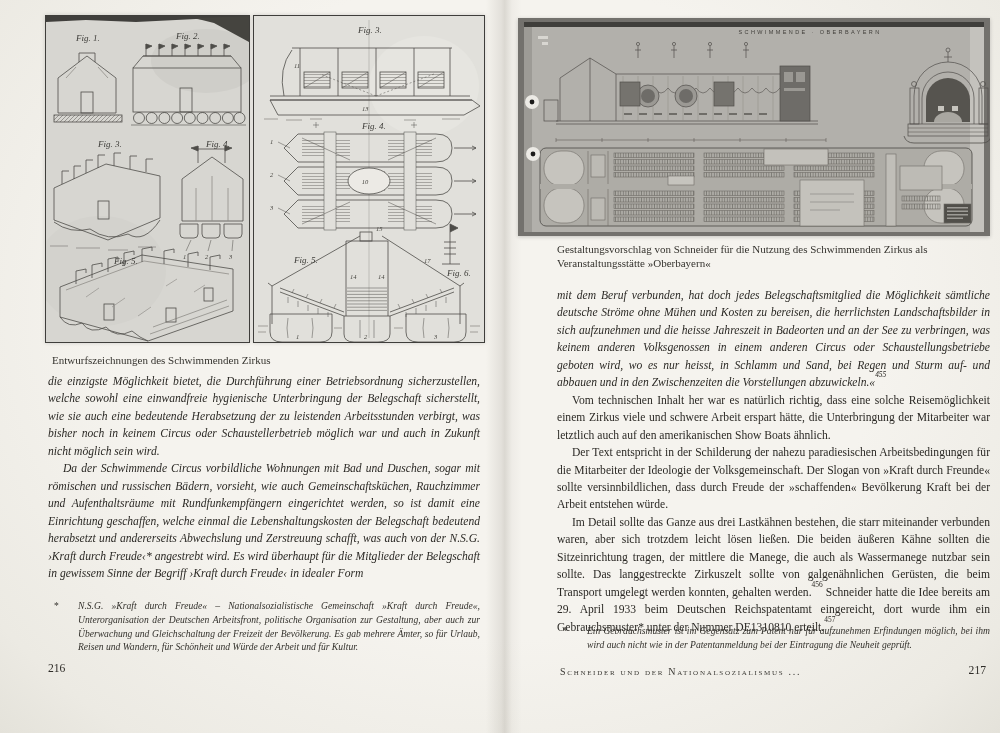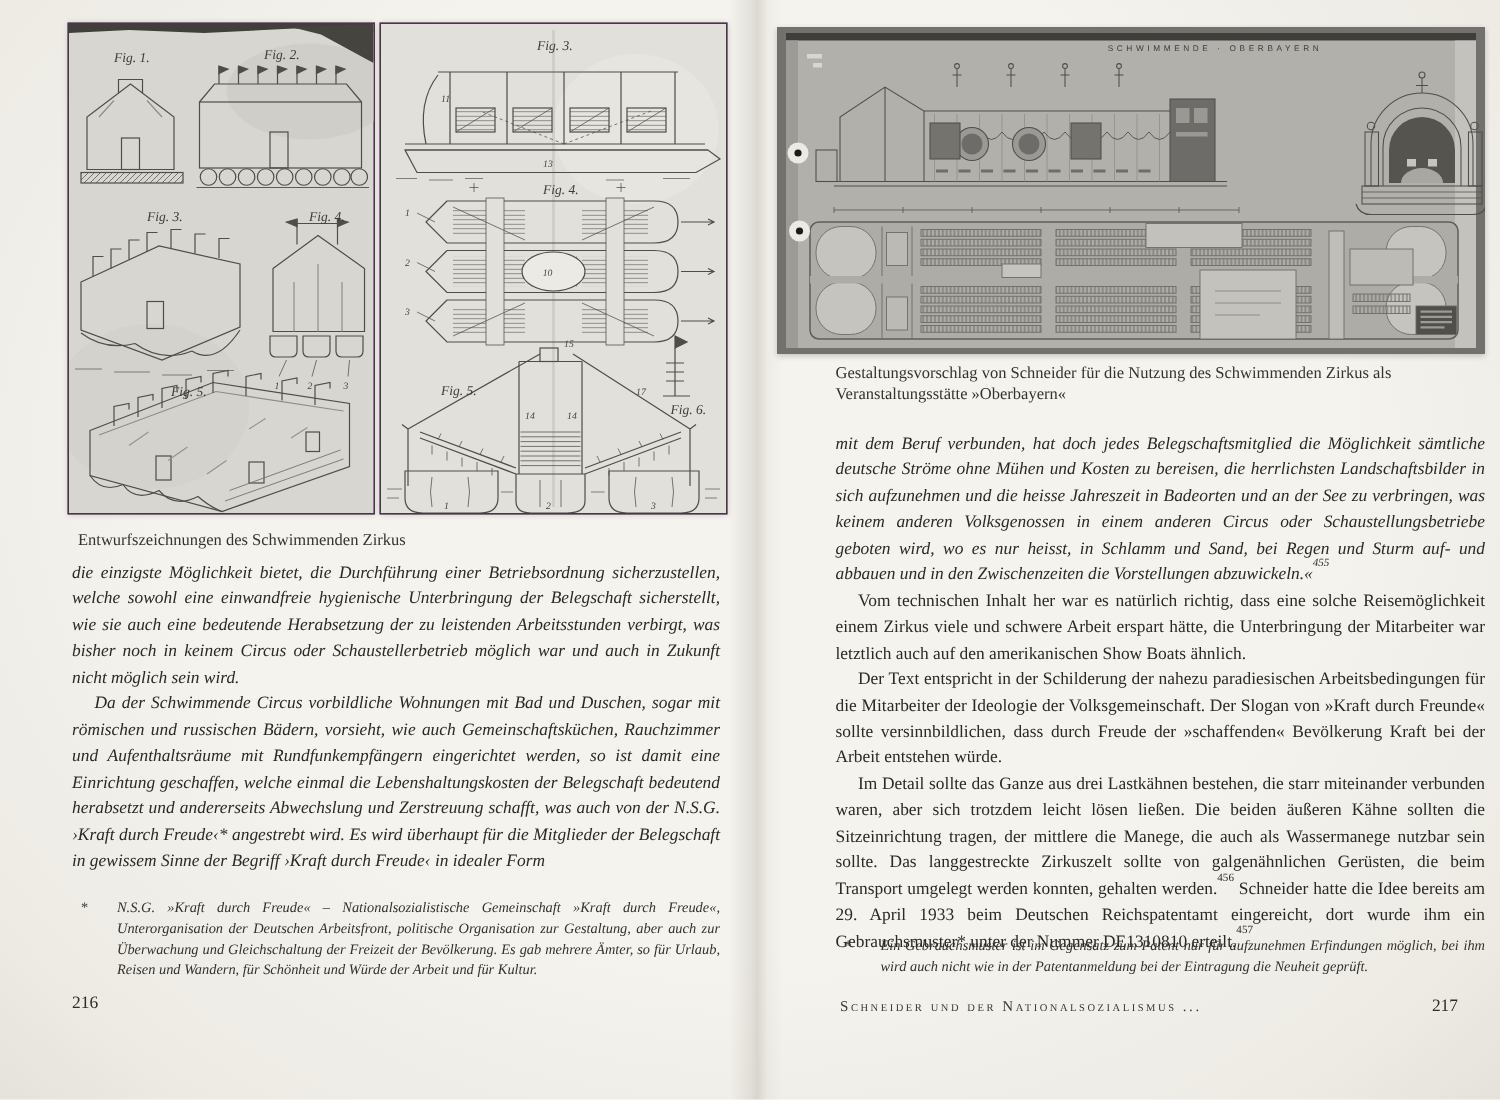--- a/index.html
+++ b/index.html
@@ -38,21 +38,21 @@
   .it { font-style:italic; }
   .fn-sup { font-size:7.4px; line-height:0; position:relative; top:-4.2px; letter-spacing:0; }
 
   .footnote { position:absolute; font-size:9.6px; line-height:13.8px; font-style:italic; text-align:justify; color:#33312c; }
   #page-216 .footnote { left:8px;  top:599px; width:432px; padding-left:30px; box-sizing:border-box; }
   #page-217 .footnote { left:42px; top:624px; width:433px; padding-left:30px; box-sizing:border-box; }
   .footnote .marker { position:absolute; left:6px; top:0; font-style:normal; }
 
   .pagenum { position:absolute; font-size:11.6px; color:#2e2c28;font-family:Liberation Serif, serif; }
   #page-216 .pagenum { left:8px; top:662px; }
-  #page-217 .pagenum { right:18px; top:664px; }
+  #page-217 .pagenum { right:4px; top:664px; }
 
   .running-footer {
     position:absolute; left:45px; top:666px;
     font-size:10px; letter-spacing:1.7px; color:#3b3934;
     font-variant-caps:small-caps;
   }
 
   
   .figlab { font-family:"Liberation Serif","DejaVu Serif",serif; font-style:italic; font-size:9px; fill:#3d3c38; }
   .tinynum { font-family:"Liberation Serif","DejaVu Serif",serif; font-style:italic; font-size:6.5px; fill:#45443f; }

